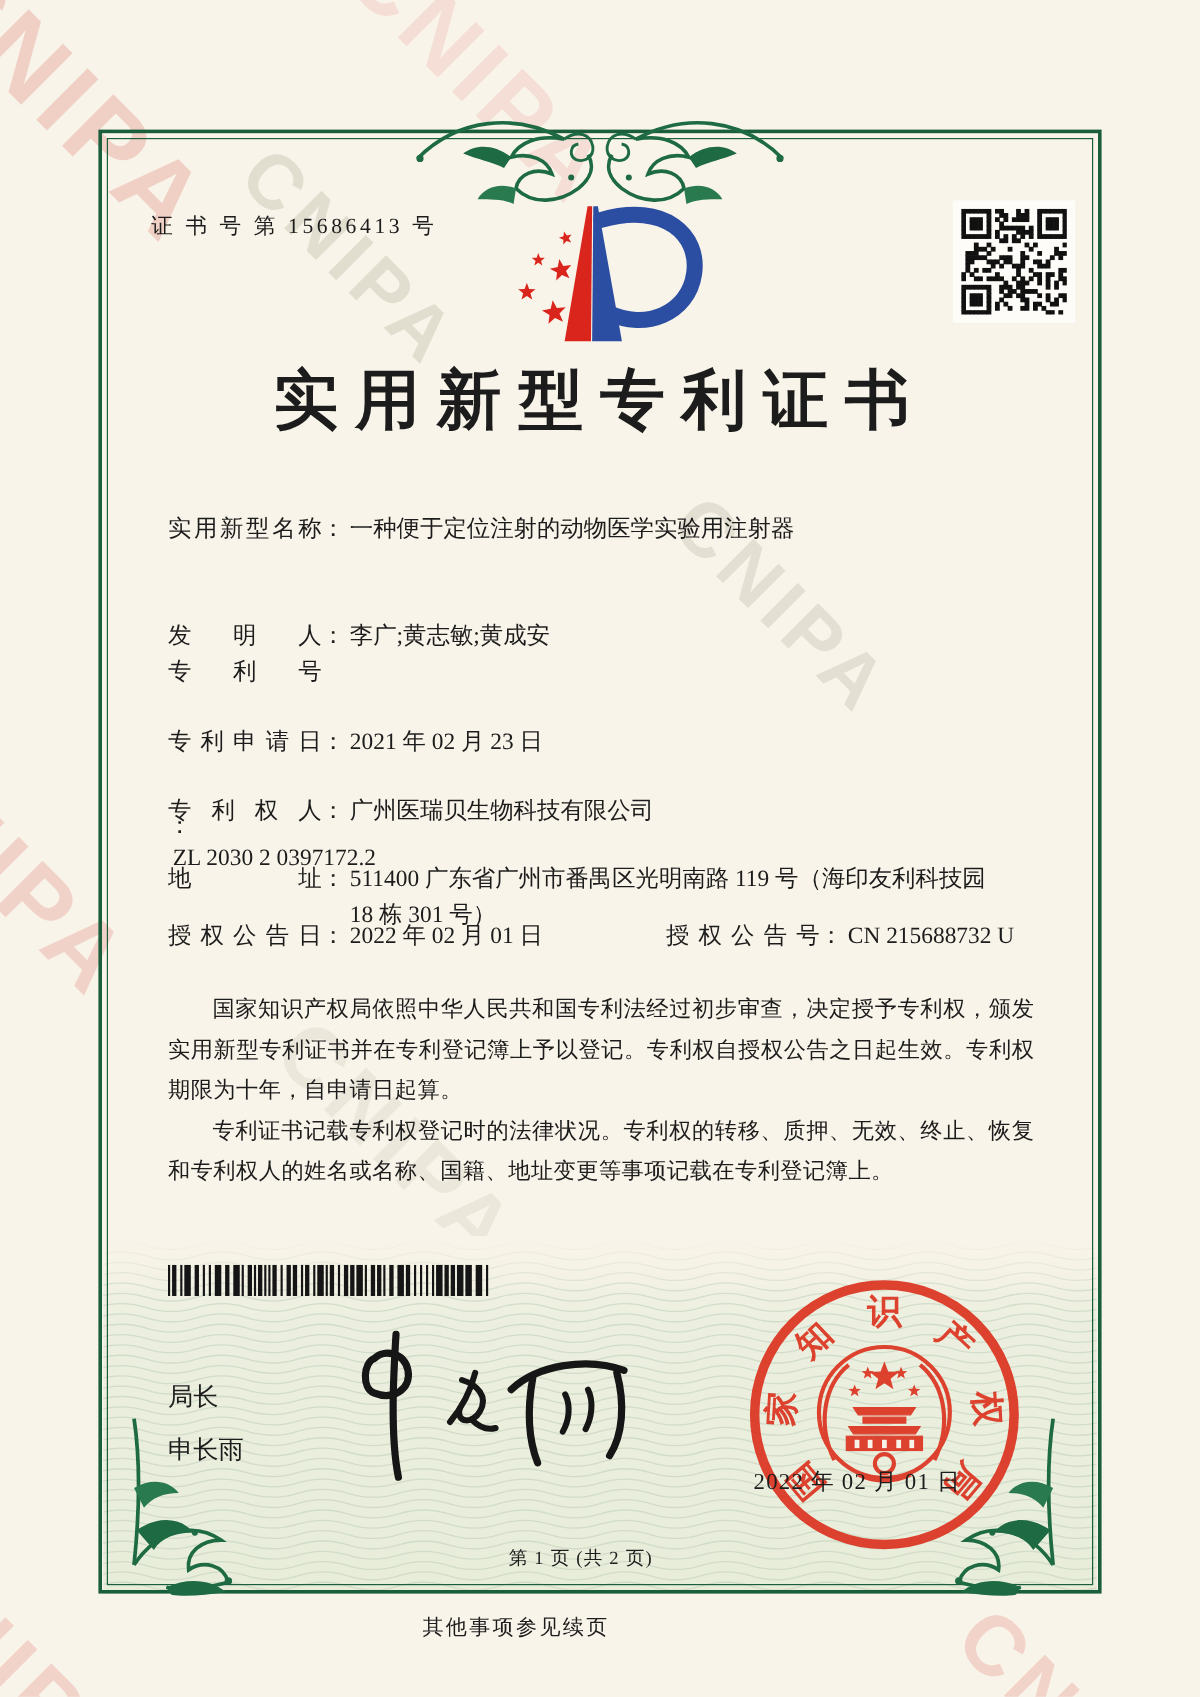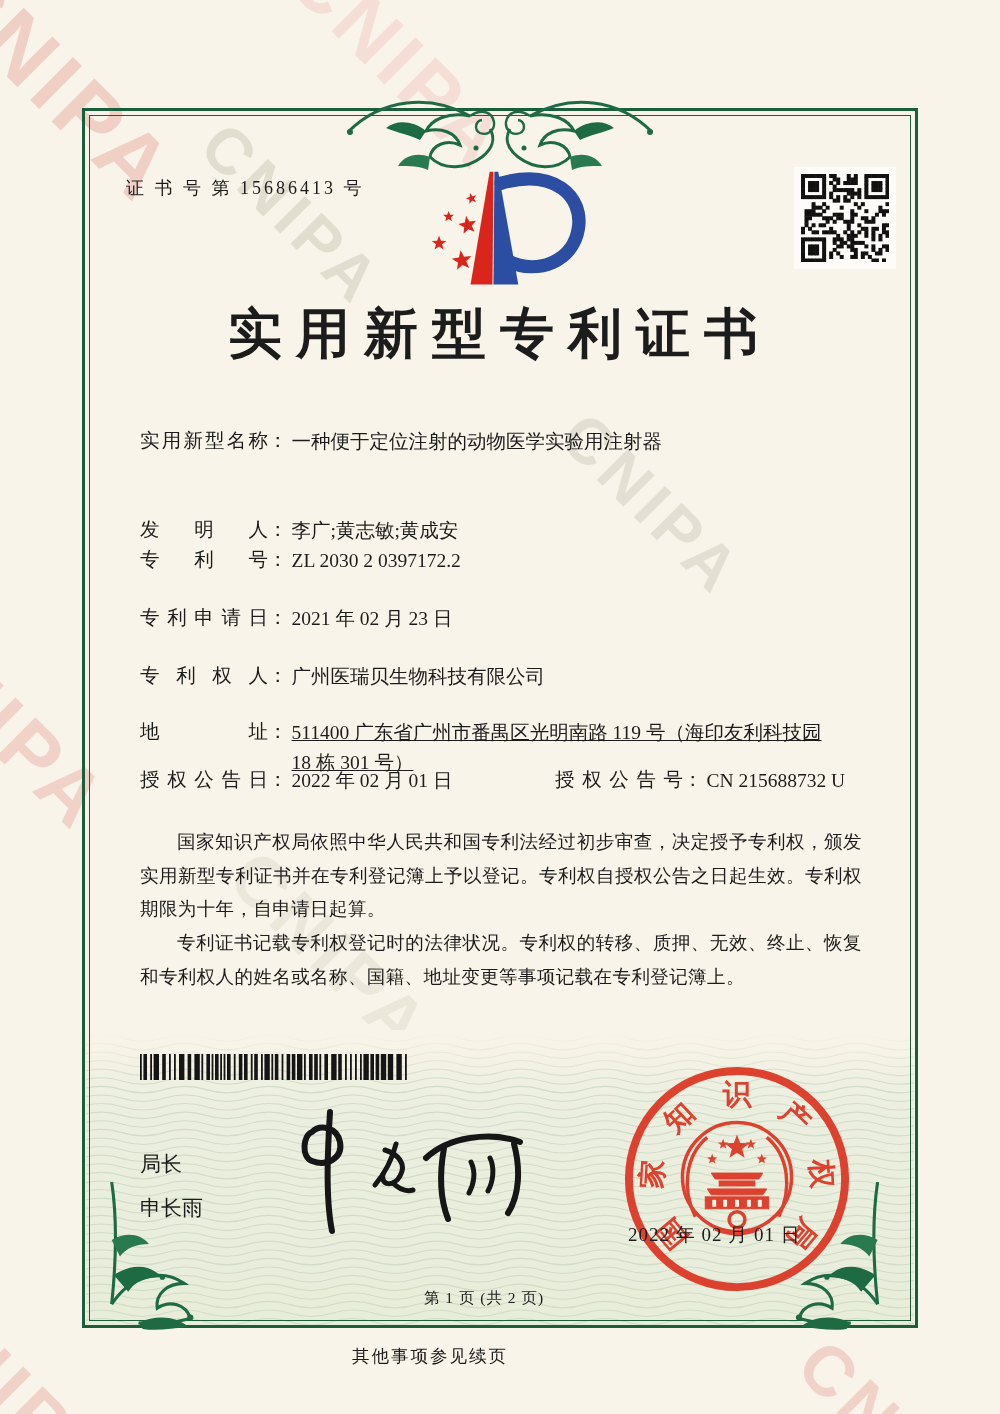--- a/index.html
+++ b/index.html
@@ -473,39 +473,39 @@
   <div class="frow" style="top:427px;">
     <span class="flabel">实用新型名称</span>
       <span class="fcolon">：</span>
     <span class="fvalue">一种便于定位注射的动物医学实验用注射器</span>
   </div>
   <div class="frow" style="top:516px;">
     <span class="flabel">发明人</span>
       <span class="fcolon">：</span>
     <span class="fvalue">李广;黄志敏;黄成安</span>
   </div>
-  <div class="frow" style="top:546px;">
+  <div class="frow" style="top:546px;flex-direction:column;">
     <span class="flabel">专利号</span>
       <span class="fcolon">：</span>
     <span class="fvalue">ZL 2030 2 0397172.2</span>
   </div>
   <div class="frow" style="top:604px;justify-content:space-between;">
     <span class="flabel">专利申请日</span>
       <span class="fcolon">：</span>
     <span class="fvalue">2021 年 02 月 23 日</span>
   </div>
   <div class="frow" style="top:662px;">
     <span class="flabel">专利权人</span>
       <span class="fcolon">：</span>
     <span class="fvalue">广州医瑞贝生物科技有限公司</span>
   </div>
   <div class="frow" style="top:718px;">
     <span class="flabel">地址</span>
       <span class="fcolon">：</span>
-    <span class="fvalue" style="width:545px;text-decoration:underline;">511400 广东省广州市番禺区光明南路 119 号（海印友利科技园 18 栋 301 号）</span>
+    <span class="fvalue" style="width:545px;">511400 广东省广州市番禺区光明南路 119 号（海印友利科技园 18 栋 301 号）</span>
   </div>
 
   <div class="frow" style="top:766px;width:760px;">
     <span class="flabel">授权公告日</span>
       <span class="fcolon">：</span>
     <span class="fvalue">2022 年 02 月 01 日</span>
     <span class="grant2">
       <span class="flabel">授权公告号</span>
         <span class="fcolon">：</span>
       <span class="fvalue">CN 215688732 U</span>

